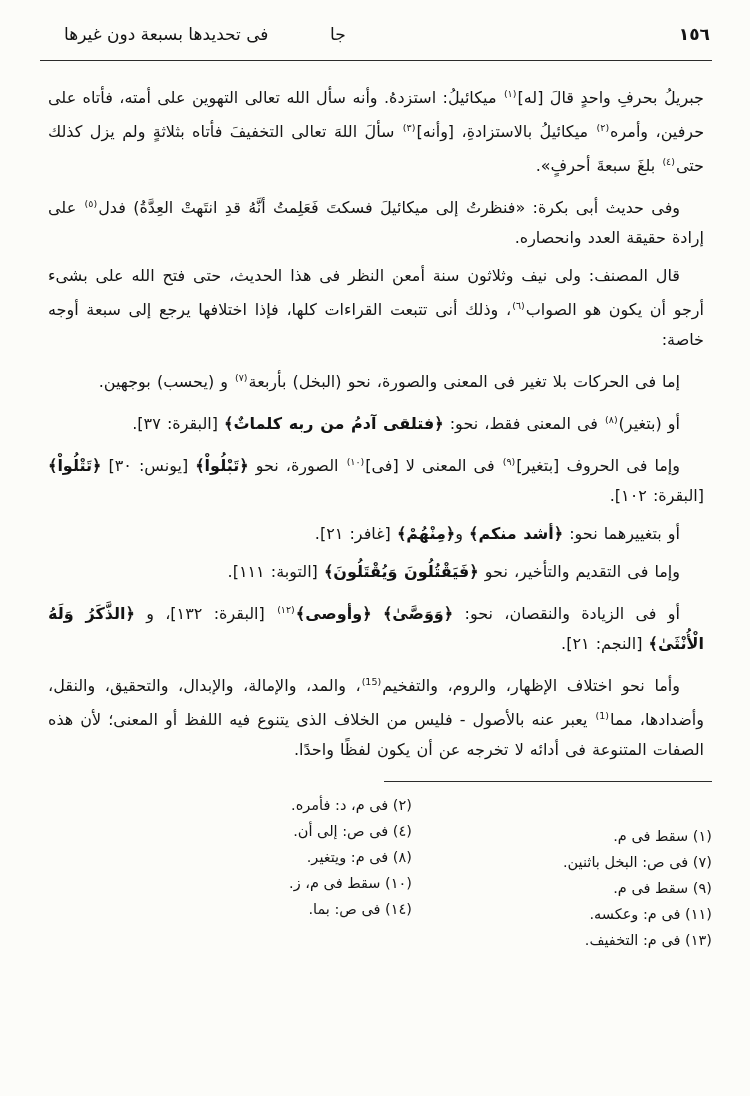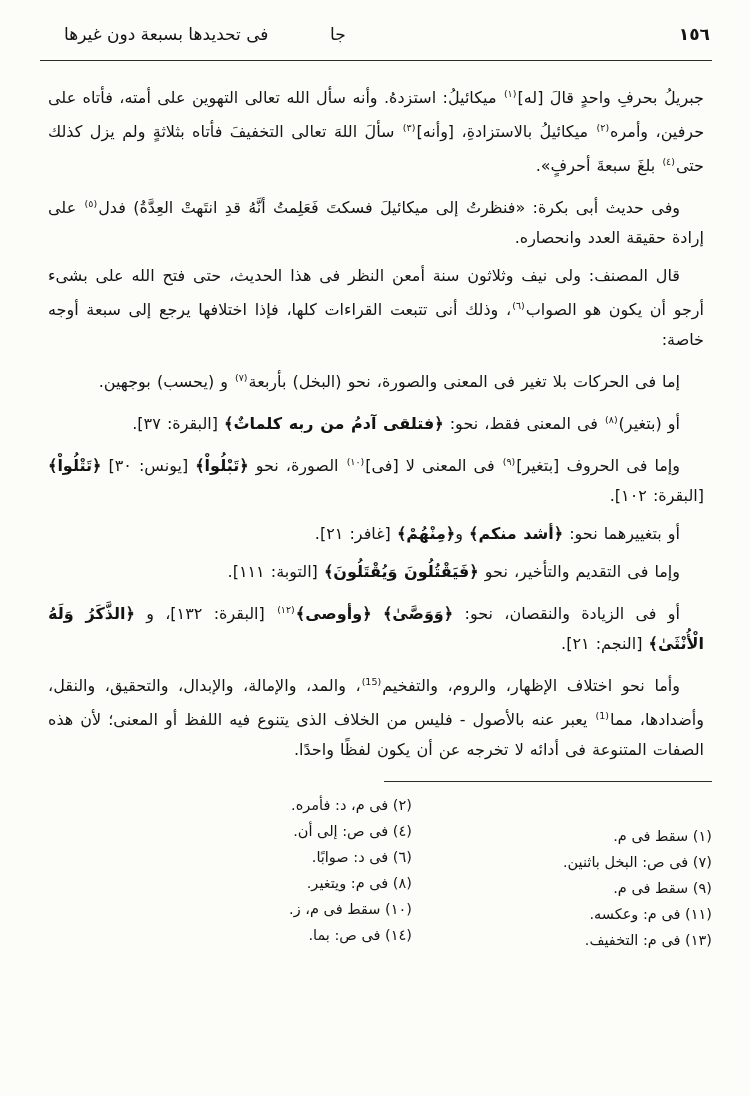--- a/index.html
+++ b/index.html
@@ -97,20 +97,19 @@
     <div class="fn-col fn-right" id="fn-right">
         <div class="fn-line">(١) سقط فى م.</div>
         <div class="fn-line">(٧) فى ص: البخل باثنين.</div>
         <div class="fn-line">(٩) سقط فى م.</div>
         <div class="fn-line">(١١) فى م: وعكسه.</div>
         <div class="fn-line">(١٣) فى م: التخفيف.</div>
       </div>
     <div class="fn-col fn-left" id="fn-left">
         <div class="fn-line">(٢) فى م، د: فأمره.</div>
         <div class="fn-line">(٤) فى ص: إلى أن.</div>
-        <div class="fn-line">(٦) فى د: صوابًا.</div>
         <div class="fn-line">(٨) فى م: ويتغير.</div>
         <div class="fn-line">(١٠) سقط فى م، ز.</div>
         <div class="fn-line">(١٤) فى ص: بما.</div>
       </div>
   </div>
 
 </div>
 
 </body></html>

